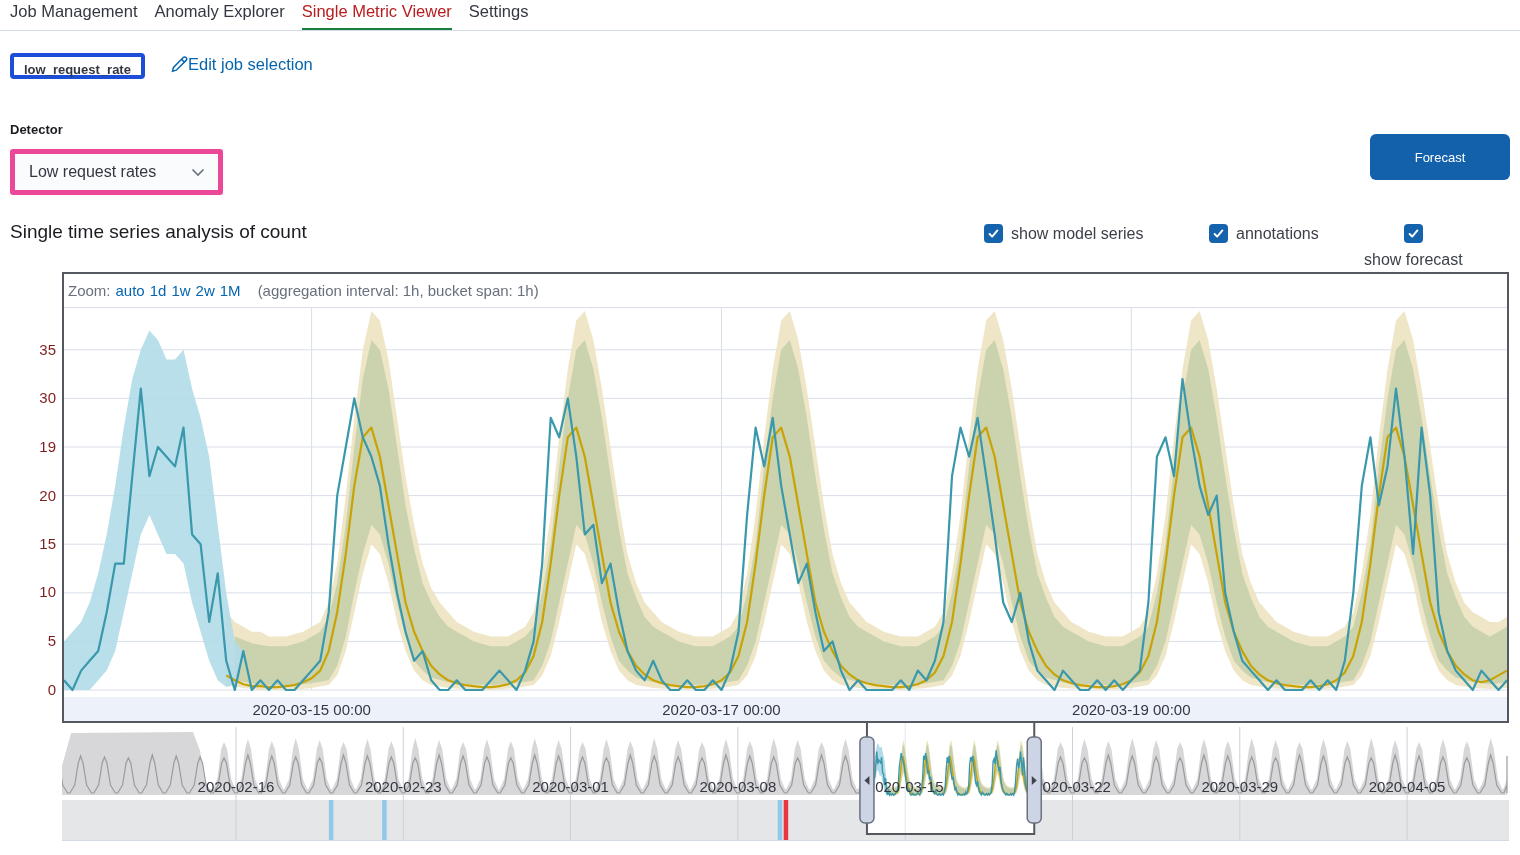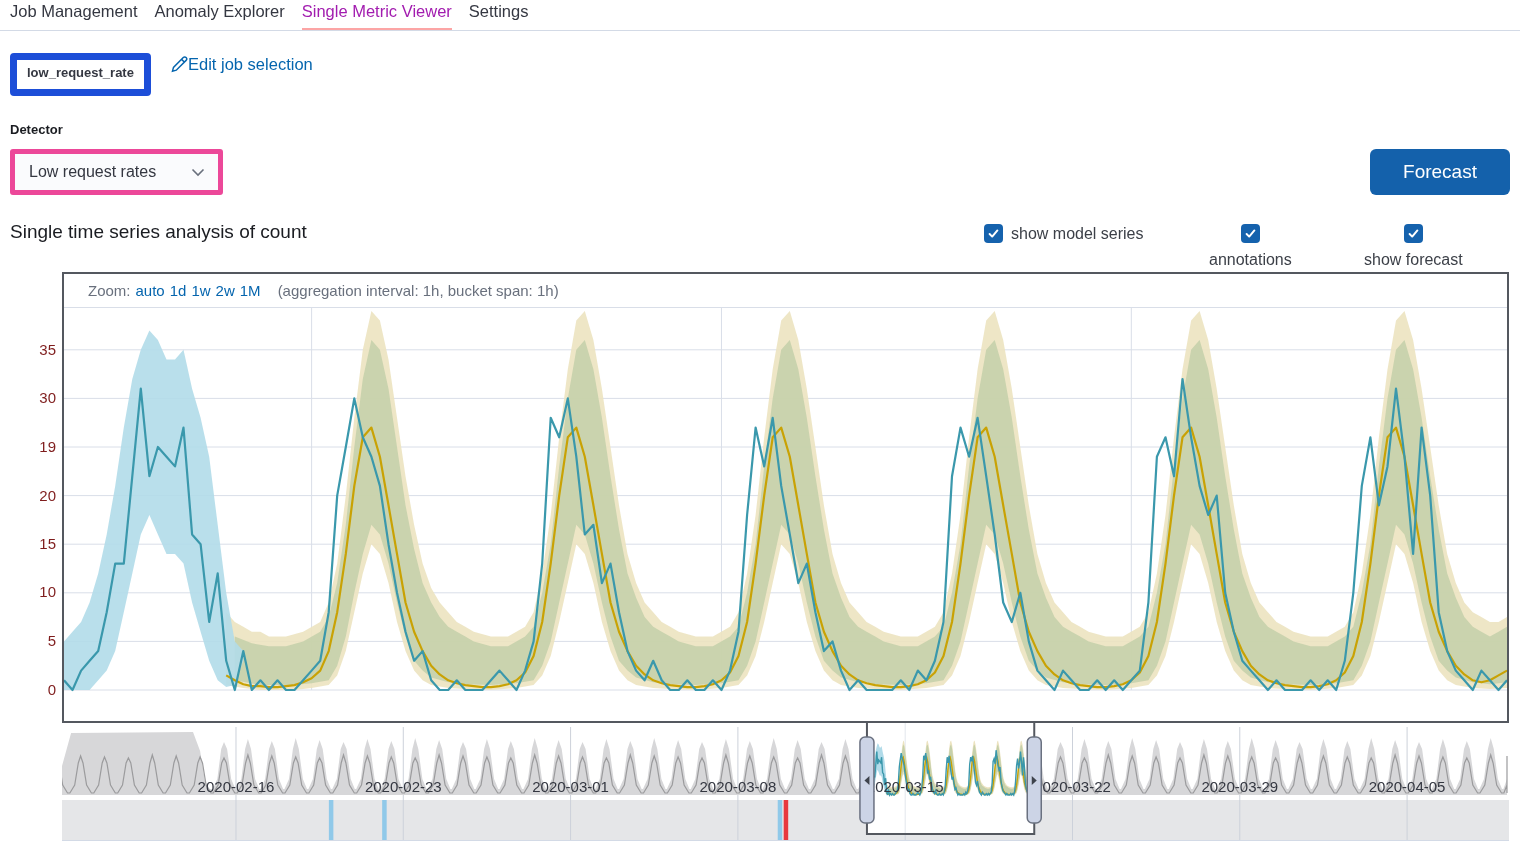--- a/index.html
+++ b/index.html
@@ -4,48 +4,48 @@
 <style>
   * { margin:0; padding:0; box-sizing:border-box; }
   html,body { width:1520px; height:855px; background:#fff;
     font-family:"Liberation Sans", sans-serif; color:#343741; overflow:hidden; position:relative; }
   .abs { position:absolute; }
 
   
   .nav-divider { position:absolute; top:30px; left:0; width:1520px; height:1px; background:#d3dae6; }
   .tabs { position:absolute; top:2px; left:10px; display:flex; gap:17px; }
   .tab { font-size:16.5px; color:#343741; padding-bottom:7px; cursor:pointer; white-space:nowrap; }
-  .tab.active { color:#a21caf; border-bottom:2px solid #fca5a5; }
-
-  
-  .badge { position:absolute; top:53px; left:10px; height:43px; line-height:25px; padding:0 10px;
-    border:7px solid #1d4ed8; border-radius:4px; font-size:13px; font-weight:600; color:#343741; background:#fff; }
+  .tab.active { color:#b91c1c; border-bottom:2px solid #15803d; }
+
+  
+  .badge { position:absolute; top:53px; left:10px; height:26px; line-height:25px; padding:0 10px;
+    border:4px solid #1d4ed8; border-radius:4px; font-size:13px; font-weight:600; color:#343741; background:#fff; }
   .edit-link { position:absolute; top:55px; left:170px; display:flex; align-items:center; gap:0;
     color:#0565ae; font-size:16.5px; cursor:pointer; }
 
   
   .detector-label { position:absolute; top:122px; left:10px; font-size:13px; font-weight:700; color:#1a1c21; }
   .select { position:absolute; top:149px; left:10px; width:213px; height:46px; background:#fafbfd;
     border:5px solid #ec4899; border-radius:3px; display:flex; align-items:center;
     justify-content:space-between; padding:0 13px 0 14px; font-size:16px; color:#343741; cursor:pointer; }
-  .btn-forecast { position:absolute; top:149px; left:1370px; width:140px; height:46px; background:#1461ab;
-    border:none; border-radius:6px; color:#fff; font-size:19px; font-weight:500;
+  .btn-forecast { position:absolute; top:134px; left:1370px; width:140px; height:46px; background:#1461ab;
+    border:none; border-radius:6px; color:#fff; font-size:13px; font-weight:500;
     font-family:"Liberation Sans", sans-serif; cursor:pointer; }
 
   
   .heading { position:absolute; top:221px; left:10px; font-size:19px; font-weight:500; color:#1a1c21; }
   .toggle { position:absolute; top:224px; display:flex; align-items:center; gap:8px; cursor:pointer; }
   .toggle .box { width:19px; height:19px; border-radius:4px; background:#1562ad; display:flex;
     align-items:center; justify-content:center; flex:none; }
   .toggle .lbl { font-size:16px; color:#3c4048; white-space:nowrap; }
 
   
   .chart-box { position:absolute; top:272px; left:62px; width:1447px; height:451px;
     border:2px solid #54585f; background:#fff; }
-  .zoom-row { height:33px; display:flex; align-items:center; padding-left:24px; font-size:15px;
+  .zoom-row { height:33px; display:flex; align-items:center; padding-left:4px; font-size:15px;
     color:#69707d; gap:5px; white-space:nowrap; }
   .zoom-row .zlink { color:#0565ae; cursor:pointer; }
   .zoom-row .note { margin-left:12px; }
   .plot-wrap { position:relative; width:1443px; height:390px; }
   .x-strip { position:relative; width:1443px; height:24px; background:#edf2fa; }
   .x-strip span { position:absolute; top:4px; width:160px; text-align:center; font-size:15px; color:#343741; }
 
   .ylabels span { position:absolute; width:42px; right:auto; text-align:right; font-size:15px; color:#7f1d1d; left:14px; }
 
   svg text { font-family:"Liberation Sans", sans-serif; }
@@ -84,21 +84,21 @@
 
 <div class="heading">Single time series analysis of count</div>
 <div class="toggle" style="left:984px;">
   <span class="box">
     <svg width="13" height="13" viewBox="0 0 16 16">
         <path d="M3.2 8.6l3.2 3.2 6.4-7.6" fill="none" stroke="#fff" stroke-width="2.4" stroke-linecap="round" stroke-linejoin="round"></path>
       </svg>
   </span>
   <span class="lbl">show model series</span>
 </div>
-<div class="toggle" style="left:1209px;flex-direction:column;">
+<div class="toggle" style="left:1209px;">
   <span class="box">
     <svg width="13" height="13" viewBox="0 0 16 16">
         <path d="M3.2 8.6l3.2 3.2 6.4-7.6" fill="none" stroke="#fff" stroke-width="2.4" stroke-linecap="round" stroke-linejoin="round"></path>
       </svg>
   </span>
   <span class="lbl">annotations</span>
 </div>
 <div class="toggle" style="left:1364px;flex-direction:column;">
   <span class="box">
     <svg width="13" height="13" viewBox="0 0 16 16">
@@ -142,20 +142,25 @@
         <line x1="247.61538461538458" y1="0" x2="247.61538461538458" y2="383" stroke="#d9dee8"></line>
         <line x1="657.4615384615385" y1="0" x2="657.4615384615385" y2="383" stroke="#d9dee8"></line>
         <line x1="1067.3076923076924" y1="0" x2="1067.3076923076924" y2="383" stroke="#d9dee8"></line>
         <path d="M162.2,305.2L170.8,315.0L179.3,319.8L187.8,324.7L196.4,324.7L204.9,329.5L222.0,329.5L239.1,324.7L256.2,315.0L264.7,295.5L273.2,256.6L281.8,188.6L290.3,110.8L298.8,42.8L307.4,3.9L315.9,13.6L324.5,52.5L333.0,110.8L341.5,169.2L350.1,217.8L358.6,256.6L367.2,280.9L375.7,295.5L384.2,305.2L392.8,315.0L401.3,319.8L409.8,324.7L426.9,329.5L444.0,329.5L461.1,319.8L469.6,305.2L478.2,266.4L486.7,208.0L495.2,130.3L503.8,62.2L512.3,13.6L520.8,3.9L529.4,33.1L537.9,81.7L546.5,140.0L555.0,198.3L563.5,246.9L572.1,276.1L580.6,295.5L589.2,305.2L597.7,315.0L606.2,319.8L614.8,324.7L631.8,329.5L648.9,329.5L666.0,319.8L674.5,305.2L683.1,266.4L691.6,208.0L700.2,130.3L708.7,62.2L717.2,13.6L725.8,3.9L734.3,33.1L742.8,81.7L751.4,140.0L759.9,198.3L768.5,246.9L777.0,276.1L785.5,295.5L794.1,305.2L802.6,315.0L811.2,319.8L819.7,324.7L836.8,329.5L853.8,329.5L870.9,319.8L879.5,305.2L888.0,266.4L896.5,208.0L905.1,130.3L913.6,62.2L922.2,13.6L930.7,3.9L939.2,33.1L947.8,81.7L956.3,140.0L964.8,198.3L973.4,246.9L981.9,276.1L990.5,295.5L999.0,305.2L1007.5,315.0L1016.1,319.8L1024.6,324.7L1041.7,329.5L1058.8,329.5L1075.8,319.8L1084.4,305.2L1092.9,266.4L1101.5,208.0L1110.0,130.3L1118.5,62.2L1127.1,13.6L1135.6,3.9L1144.2,33.1L1152.7,81.7L1161.2,140.0L1169.8,198.3L1178.3,246.9L1186.8,276.1L1195.4,295.5L1203.9,305.2L1212.5,315.0L1221.0,319.8L1229.5,324.7L1246.6,329.5L1263.7,329.5L1280.8,319.8L1289.3,305.2L1297.8,266.4L1306.4,208.0L1314.9,130.3L1323.5,62.2L1332.0,13.6L1340.5,3.9L1349.1,33.1L1357.6,81.7L1366.2,140.0L1374.7,198.3L1383.2,246.9L1391.8,276.1L1400.3,295.5L1408.8,305.2L1417.4,310.1L1425.9,315.0L1434.5,315.0L1443.0,310.1L1443.0,381.1L1425.9,382.0L1408.8,381.1L1391.8,378.1L1383.2,373.3L1374.7,363.6L1366.2,344.1L1357.6,315.0L1349.1,276.1L1340.5,246.9L1332.0,237.2L1323.5,276.1L1314.9,315.0L1306.4,349.0L1297.8,368.4L1289.3,378.1L1272.2,381.1L1246.6,383.0L1221.0,382.0L1203.9,381.1L1186.8,378.1L1178.3,373.3L1169.8,363.6L1161.2,344.1L1152.7,315.0L1144.2,276.1L1135.6,246.9L1127.1,237.2L1118.5,276.1L1110.0,315.0L1101.5,349.0L1092.9,368.4L1084.4,378.1L1067.3,381.1L1041.7,383.0L1016.1,382.0L999.0,381.1L981.9,378.1L973.4,373.3L964.8,363.6L956.3,344.1L947.8,315.0L939.2,276.1L930.7,246.9L922.2,237.2L913.6,276.1L905.1,315.0L896.5,349.0L888.0,368.4L879.5,378.1L862.4,381.1L836.8,383.0L811.2,382.0L794.1,381.1L777.0,378.1L768.5,373.3L759.9,363.6L751.4,344.1L742.8,315.0L734.3,276.1L725.8,246.9L717.2,237.2L708.7,276.1L700.2,315.0L691.6,349.0L683.1,368.4L674.5,378.1L657.5,381.1L631.8,383.0L606.2,382.0L589.2,381.1L572.1,378.1L563.5,373.3L555.0,363.6L546.5,344.1L537.9,315.0L529.4,276.1L520.8,246.9L512.3,237.2L503.8,276.1L495.2,315.0L486.7,349.0L478.2,368.4L469.6,378.1L452.5,381.1L426.9,383.0L401.3,382.0L384.2,381.1L367.2,378.1L358.6,373.3L350.1,363.6L341.5,344.1L333.0,315.0L324.5,276.1L315.9,246.9L307.4,237.2L298.8,266.4L290.3,305.2L281.8,344.1L273.2,368.4L264.7,378.1L247.6,381.1L230.5,383.0L196.4,383.0L179.3,381.1L162.2,378.1Z" fill="#ece3c0" fill-opacity="0.9"></path>
         <path d="M170.8,329.5L187.8,336.3L204.9,339.3L222.0,339.3L239.1,334.4L256.2,324.7L264.7,310.1L273.2,276.1L281.8,217.8L290.3,140.0L298.8,72.0L307.4,33.1L315.9,42.8L324.5,81.7L333.0,140.0L341.5,198.3L350.1,242.1L358.6,276.1L367.2,295.5L375.7,310.1L384.2,319.8L392.8,324.7L401.3,329.5L409.8,334.4L426.9,339.3L444.0,339.3L461.1,329.5L469.6,319.8L478.2,285.8L486.7,237.2L495.2,159.4L503.8,91.4L512.3,42.8L520.8,33.1L529.4,62.2L537.9,110.8L546.5,169.2L555.0,222.6L563.5,266.4L572.1,290.7L580.6,310.1L589.2,319.8L597.7,324.7L606.2,329.5L614.8,334.4L631.8,339.3L648.9,339.3L666.0,329.5L674.5,319.8L683.1,285.8L691.6,237.2L700.2,159.4L708.7,91.4L717.2,42.8L725.8,33.1L734.3,62.2L742.8,110.8L751.4,169.2L759.9,222.6L768.5,266.4L777.0,290.7L785.5,310.1L794.1,319.8L802.6,324.7L811.2,329.5L819.7,334.4L836.8,339.3L853.8,339.3L870.9,329.5L879.5,319.8L888.0,285.8L896.5,237.2L905.1,159.4L913.6,91.4L922.2,42.8L930.7,33.1L939.2,62.2L947.8,110.8L956.3,169.2L964.8,222.6L973.4,266.4L981.9,290.7L990.5,310.1L999.0,319.8L1007.5,324.7L1016.1,329.5L1024.6,334.4L1041.7,339.3L1058.8,339.3L1075.8,329.5L1084.4,319.8L1092.9,285.8L1101.5,237.2L1110.0,159.4L1118.5,91.4L1127.1,42.8L1135.6,33.1L1144.2,62.2L1152.7,110.8L1161.2,169.2L1169.8,222.6L1178.3,266.4L1186.8,290.7L1195.4,310.1L1203.9,319.8L1212.5,324.7L1221.0,329.5L1229.5,334.4L1246.6,339.3L1263.7,339.3L1280.8,329.5L1289.3,319.8L1297.8,285.8L1306.4,237.2L1314.9,159.4L1323.5,91.4L1332.0,42.8L1340.5,33.1L1349.1,62.2L1357.6,110.8L1366.2,169.2L1374.7,222.6L1383.2,266.4L1391.8,290.7L1400.3,310.1L1408.8,319.8L1417.4,324.7L1425.9,329.5L1434.5,324.7L1443.0,319.8L1443.0,375.2L1425.9,377.2L1408.8,375.2L1391.8,370.4L1383.2,363.6L1374.7,353.8L1366.2,329.5L1357.6,295.5L1349.1,256.6L1340.5,227.5L1332.0,217.8L1323.5,256.6L1314.9,295.5L1306.4,334.4L1297.8,358.7L1289.3,373.3L1272.2,376.2L1246.6,378.1L1221.0,377.2L1203.9,375.2L1186.8,370.4L1178.3,363.6L1169.8,353.8L1161.2,329.5L1152.7,295.5L1144.2,256.6L1135.6,227.5L1127.1,217.8L1118.5,256.6L1110.0,295.5L1101.5,334.4L1092.9,358.7L1084.4,373.3L1067.3,376.2L1041.7,378.1L1016.1,377.2L999.0,375.2L981.9,370.4L973.4,363.6L964.8,353.8L956.3,329.5L947.8,295.5L939.2,256.6L930.7,227.5L922.2,217.8L913.6,256.6L905.1,295.5L896.5,334.4L888.0,358.7L879.5,373.3L862.4,376.2L836.8,378.1L811.2,377.2L794.1,375.2L777.0,370.4L768.5,363.6L759.9,353.8L751.4,329.5L742.8,295.5L734.3,256.6L725.8,227.5L717.2,217.8L708.7,256.6L700.2,295.5L691.6,334.4L683.1,358.7L674.5,373.3L657.5,376.2L631.8,378.1L606.2,377.2L589.2,375.2L572.1,370.4L563.5,363.6L555.0,353.8L546.5,329.5L537.9,295.5L529.4,256.6L520.8,227.5L512.3,217.8L503.8,256.6L495.2,295.5L486.7,334.4L478.2,358.7L469.6,373.3L452.5,376.2L426.9,378.1L401.3,377.2L384.2,375.2L367.2,370.4L358.6,363.6L350.1,353.8L341.5,329.5L333.0,295.5L324.5,256.6L315.9,227.5L307.4,217.8L298.8,246.9L290.3,285.8L281.8,329.5L273.2,358.7L264.7,373.3L247.6,376.2L230.5,378.1L196.4,378.1L170.8,373.3Z" fill="#c5d0ab" fill-opacity="0.9"></path>
         <path d="M0.0,334.4L8.5,324.7L17.1,315.0L25.6,295.5L34.2,266.4L42.7,227.5L51.2,178.9L59.8,120.6L68.3,72.0L76.8,42.8L85.4,23.4L93.9,33.1L102.5,52.5L111.0,52.5L119.5,42.8L128.1,81.7L136.6,110.8L145.2,149.7L153.7,217.8L162.2,285.8L170.8,334.4L179.3,344.1L179.3,353.8L170.8,378.1L162.2,380.1L153.7,373.3L145.2,353.8L136.6,324.7L128.1,295.5L119.5,256.6L111.0,246.9L102.5,246.9L93.9,227.5L85.4,208.0L76.8,227.5L68.3,266.4L59.8,305.2L51.2,344.1L42.7,363.6L34.2,373.3L25.6,383.0L0.0,383.0Z" fill="#b1dbe9" fill-opacity="0.9"></path>
         <path d="M162.2,368.4L170.8,373.3L179.3,377.2L187.8,379.1L196.4,379.1L204.9,380.1L213.5,380.1L222.0,379.1L230.5,378.1L239.1,375.2L247.6,371.3L256.2,363.6L264.7,344.1L273.2,305.2L281.8,246.9L290.3,178.9L298.8,130.3L307.4,120.6L315.9,149.7L324.5,198.3L333.0,246.9L341.5,295.5L350.1,324.7L358.6,344.1L367.2,358.7L375.7,367.4L384.2,373.3L392.8,376.2L401.3,378.1L409.8,379.1L418.4,380.1L426.9,380.1L435.5,379.1L444.0,377.2L452.5,373.3L461.1,365.5L469.6,349.0L478.2,315.0L486.7,256.6L495.2,188.6L503.8,130.3L512.3,120.6L520.8,149.7L529.4,198.3L537.9,246.9L546.5,295.5L555.0,324.7L563.5,344.1L572.1,358.7L580.6,367.4L589.2,373.3L597.7,376.2L606.2,378.1L614.8,379.1L623.3,380.1L631.8,380.1L640.4,379.1L648.9,377.2L657.5,373.3L666.0,365.5L674.5,349.0L683.1,315.0L691.6,256.6L700.2,188.6L708.7,130.3L717.2,120.6L725.8,149.7L734.3,198.3L742.8,246.9L751.4,295.5L759.9,324.7L768.5,344.1L777.0,358.7L785.5,367.4L794.1,373.3L802.6,376.2L811.2,378.1L819.7,379.1L828.2,380.1L836.8,380.1L845.3,379.1L853.8,377.2L862.4,373.3L870.9,365.5L879.5,349.0L888.0,315.0L896.5,256.6L905.1,188.6L913.6,130.3L922.2,120.6L930.7,149.7L939.2,198.3L947.8,246.9L956.3,295.5L964.8,324.7L973.4,344.1L981.9,358.7L990.5,367.4L999.0,373.3L1007.5,376.2L1016.1,378.1L1024.6,379.1L1033.2,380.1L1041.7,380.1L1050.2,379.1L1058.8,377.2L1067.3,373.3L1075.8,365.5L1084.4,349.0L1092.9,315.0L1101.5,256.6L1110.0,188.6L1118.5,130.3L1127.1,120.6L1135.6,149.7L1144.2,198.3L1152.7,246.9L1161.2,295.5L1169.8,324.7L1178.3,344.1L1186.8,358.7L1195.4,367.4L1203.9,373.3L1212.5,376.2L1221.0,378.1L1229.5,379.1L1238.1,380.1L1246.6,380.1L1255.2,379.1L1263.7,377.2L1272.2,373.3L1280.8,365.5L1289.3,349.0L1297.8,315.0L1306.4,256.6L1314.9,188.6L1323.5,130.3L1332.0,120.6L1340.5,149.7L1349.1,198.3L1357.6,246.9L1366.2,295.5L1374.7,324.7L1383.2,344.1L1391.8,358.7L1400.3,367.4L1408.8,373.3L1417.4,375.2L1425.9,373.3L1434.5,368.4L1443.0,363.6" fill="none" stroke="#c9a204" stroke-width="2.2" stroke-linejoin="round"></path>
         <path d="M0.0,373.3L8.5,383.0L17.1,363.6L25.6,353.8L34.2,344.1L42.7,305.2L51.2,256.6L59.8,256.6L68.3,169.2L76.8,81.7L85.4,169.2L93.9,140.0L102.5,149.7L111.0,159.4L119.5,120.6L128.1,227.5L136.6,237.2L145.2,315.0L153.7,266.4L162.2,353.8L170.8,383.0L179.3,344.1L187.8,383.0L196.4,373.3L204.9,383.0L213.5,373.3L222.0,383.0L230.5,383.0L239.1,373.3L247.6,363.6L256.2,353.8L264.7,305.2L273.2,188.6L281.8,140.0L290.3,91.4L298.8,130.3L307.4,149.7L315.9,178.9L324.5,237.2L333.0,285.8L341.5,324.7L350.1,353.8L358.6,344.1L367.2,373.3L375.7,383.0L384.2,383.0L392.8,373.3L401.3,383.0L409.8,383.0L418.4,383.0L426.9,373.3L435.5,363.6L444.0,373.3L452.5,383.0L461.1,363.6L469.6,334.4L478.2,256.6L486.7,110.8L495.2,130.3L503.8,91.4L512.3,149.7L520.8,227.5L529.4,217.8L537.9,276.1L546.5,256.6L555.0,305.2L563.5,344.1L572.1,363.6L580.6,373.3L589.2,353.8L597.7,373.3L606.2,383.0L614.8,383.0L623.3,373.3L631.8,383.0L640.4,383.0L648.9,373.3L657.5,383.0L666.0,363.6L674.5,324.7L683.1,208.0L691.6,120.6L700.2,159.4L708.7,110.8L717.2,178.9L725.8,227.5L734.3,276.1L742.8,256.6L751.4,305.2L759.9,344.1L768.5,334.4L777.0,363.6L785.5,383.0L794.1,373.3L802.6,383.0L811.2,383.0L819.7,383.0L828.2,383.0L836.8,373.3L845.3,383.0L853.8,363.6L862.4,373.3L870.9,353.8L879.5,315.0L888.0,169.2L896.5,120.6L905.1,149.7L913.6,110.8L922.2,169.2L930.7,227.5L939.2,295.5L947.8,315.0L956.3,285.8L964.8,334.4L973.4,363.6L981.9,373.3L990.5,383.0L999.0,363.6L1007.5,373.3L1016.1,383.0L1024.6,383.0L1033.2,373.3L1041.7,383.0L1050.2,373.3L1058.8,383.0L1067.3,373.3L1075.8,363.6L1084.4,295.5L1092.9,149.7L1101.5,130.3L1110.0,169.2L1118.5,72.0L1127.1,130.3L1135.6,178.9L1144.2,208.0L1152.7,188.6L1161.2,285.8L1169.8,324.7L1178.3,353.8L1186.8,363.6L1195.4,373.3L1203.9,383.0L1212.5,373.3L1221.0,383.0L1229.5,383.0L1238.1,383.0L1246.6,373.3L1255.2,383.0L1263.7,373.3L1272.2,383.0L1280.8,353.8L1289.3,285.8L1297.8,178.9L1306.4,130.3L1314.9,198.3L1323.5,159.4L1332.0,81.7L1340.5,149.7L1349.1,246.9L1357.6,120.6L1366.2,188.6L1374.7,305.2L1383.2,344.1L1391.8,363.6L1400.3,373.3L1408.8,383.0L1417.4,363.6L1425.9,373.3L1434.5,383.0L1443.0,373.3" fill="none" stroke="#3a98ac" stroke-width="2.2" stroke-linejoin="round"></path>
       </svg>
   </div>
+  <div class="x-strip" id="xstrip">
+      <span style="left: 167.615px;">2020-03-15 00:00</span>
+      <span style="left: 577.462px;">2020-03-17 00:00</span>
+      <span style="left: 987.308px;">2020-03-19 00:00</span>
+    </div>
 </div>
 
 <svg id="ctxSvg" class="abs" style="left:62px; top:721px;" width="1447" height="120">
     <rect x="0" y="79" width="1447" height="40" fill="#e5e6e8"></rect>
     <line x1="173.992" y1="6" x2="173.992" y2="119" stroke="#ccd1da"></line>
     <line x1="341.292" y1="6" x2="341.292" y2="119" stroke="#ccd1da"></line>
     <line x1="508.592" y1="6" x2="508.592" y2="119" stroke="#ccd1da"></line>
     <line x1="675.8919999999999" y1="6" x2="675.8919999999999" y2="119" stroke="#ccd1da"></line>
     <line x1="843.192" y1="6" x2="843.192" y2="119" stroke="#ccd1da"></line>
     <line x1="1010.492" y1="6" x2="1010.492" y2="119" stroke="#ccd1da"></line>

